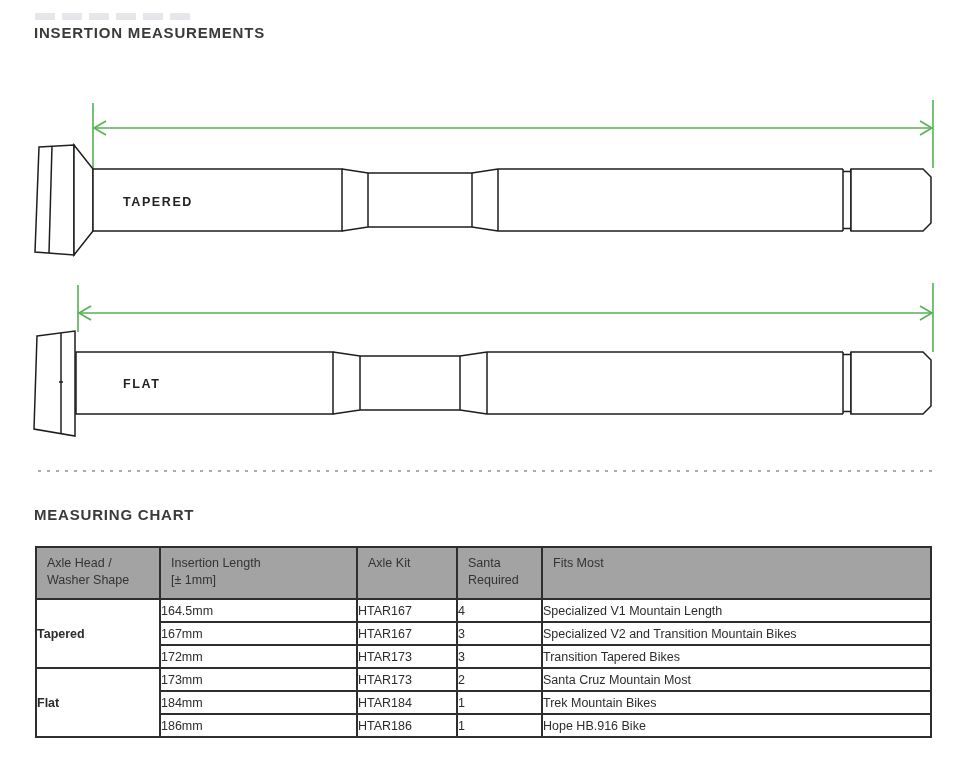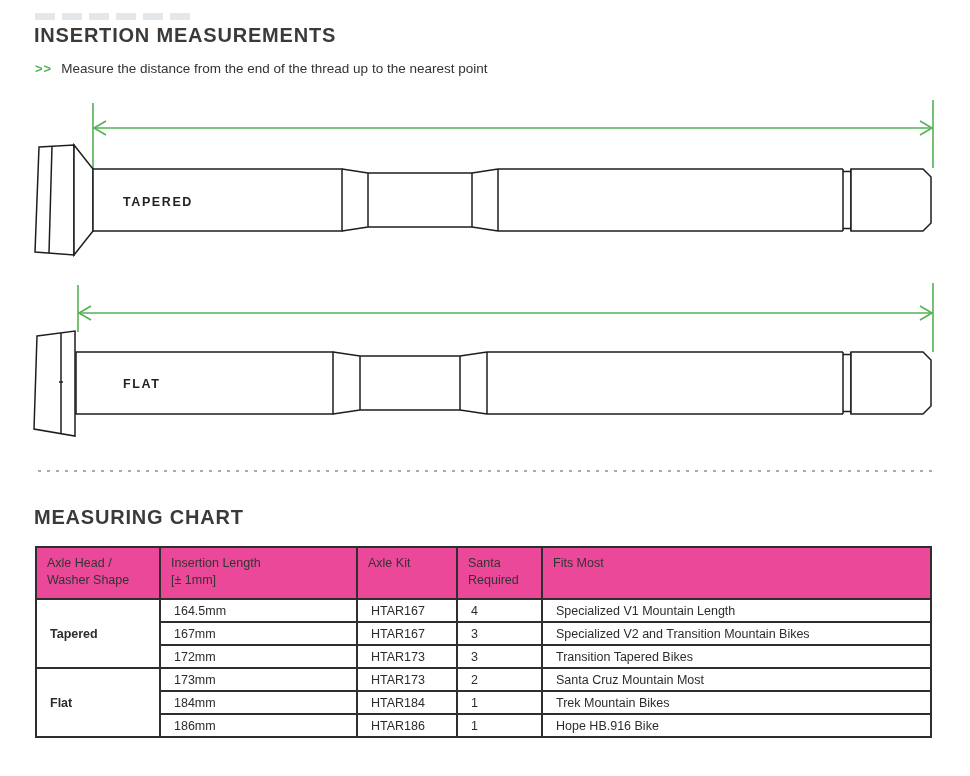--- a/index.html
+++ b/index.html
@@ -11,21 +11,21 @@
     font-family: "Liberation Sans", sans-serif;
     overflow: hidden;
   }
   .remnant {
     position: absolute; left: 35px; top: 13px; width: 155px; height: 7px;
     background: repeating-linear-gradient(90deg, #dee1e5 0 20px, rgba(0,0,0,0) 20px 27px);
     opacity: .8;
   }
   h1.sec-title, h2.sec-title {
     position: absolute; left: 34px;
-    font-size: 20px; font-weight: 600; letter-spacing: 0.8px;
+    font-size: 15px; font-weight: 600; letter-spacing: 0.8px;
     color: #3a3a3a;
   }
   #title-insertion { top: 24px; }
   #title-chart { top: 506px; }
   .subtitle { position: absolute; left: 35px; top: 61px; font-size: 13.5px; color: #333; }
   .subtitle .chev {
     color: #54b154; font-weight: 700; font-size: 13px; letter-spacing: 1px;
     margin-right: 9px;
   }
   .diagram { position: absolute; left: 30px; }
@@ -40,42 +40,39 @@
     background-image: radial-gradient(circle, #ababab 1.3px, rgba(0,0,0,0) 1.5px);
     background-size: 9px 4px; background-repeat: repeat-x;
   }
   table.chart {
     position: absolute; left: 35px; top: 546px; width: 897px;
     border-collapse: collapse;
     font-size: 12.5px; color: #2c2c2c;
   }
   table.chart th, table.chart td { border: 2px solid #2e2e2e; }
   table.chart th {
-    background: #ec4899; text-align: left; vertical-align: top;
+    background: #a3a3a3; text-align: left; vertical-align: top;
     font-weight: normal; color: #333;
     padding: 7px 10px; height: 52px; line-height: 1.35;
   }
   table.chart th span { display: block; }
-  table.chart td { padding: 2px 13px; height: 23px; vertical-align: middle; }
+  table.chart td { padding: 2px 0; height: 23px; vertical-align: middle; }
   td.group-cell { font-weight: 700; padding-left: 12px; }
   td.kit-merge { border-bottom-style: hidden; }
   td.kit-merged-lower { border-top-style: hidden; }
 </style>
 </head>
 <body>
 
 <div class="page">
 
   <div class="remnant"></div>
 
   <h1 class="sec-title" id="title-insertion">INSERTION MEASUREMENTS</h1>
 
-  <div class="subtitle">
-    <span class="chev">&gt;&gt;</span><span>Measure the distance from the end of the thread up to the nearest point</span>
-  </div>
 
   <svg id="svg-tapered" class="diagram" width="910" height="170" viewBox="0 0 910 170">
     <g>
       <line class="gline" x1="63" y1="8" x2="63" y2="73"></line>
       <line class="gline" x1="903" y1="5" x2="903" y2="73"></line>
       <line class="gline" x1="64" y1="33" x2="902" y2="33"></line>
       <polyline class="gline" points="76,26 64,33 76,40"></polyline>
       <polyline class="gline" points="890,26 902,33 890,40"></polyline>
     </g>
     <g>

